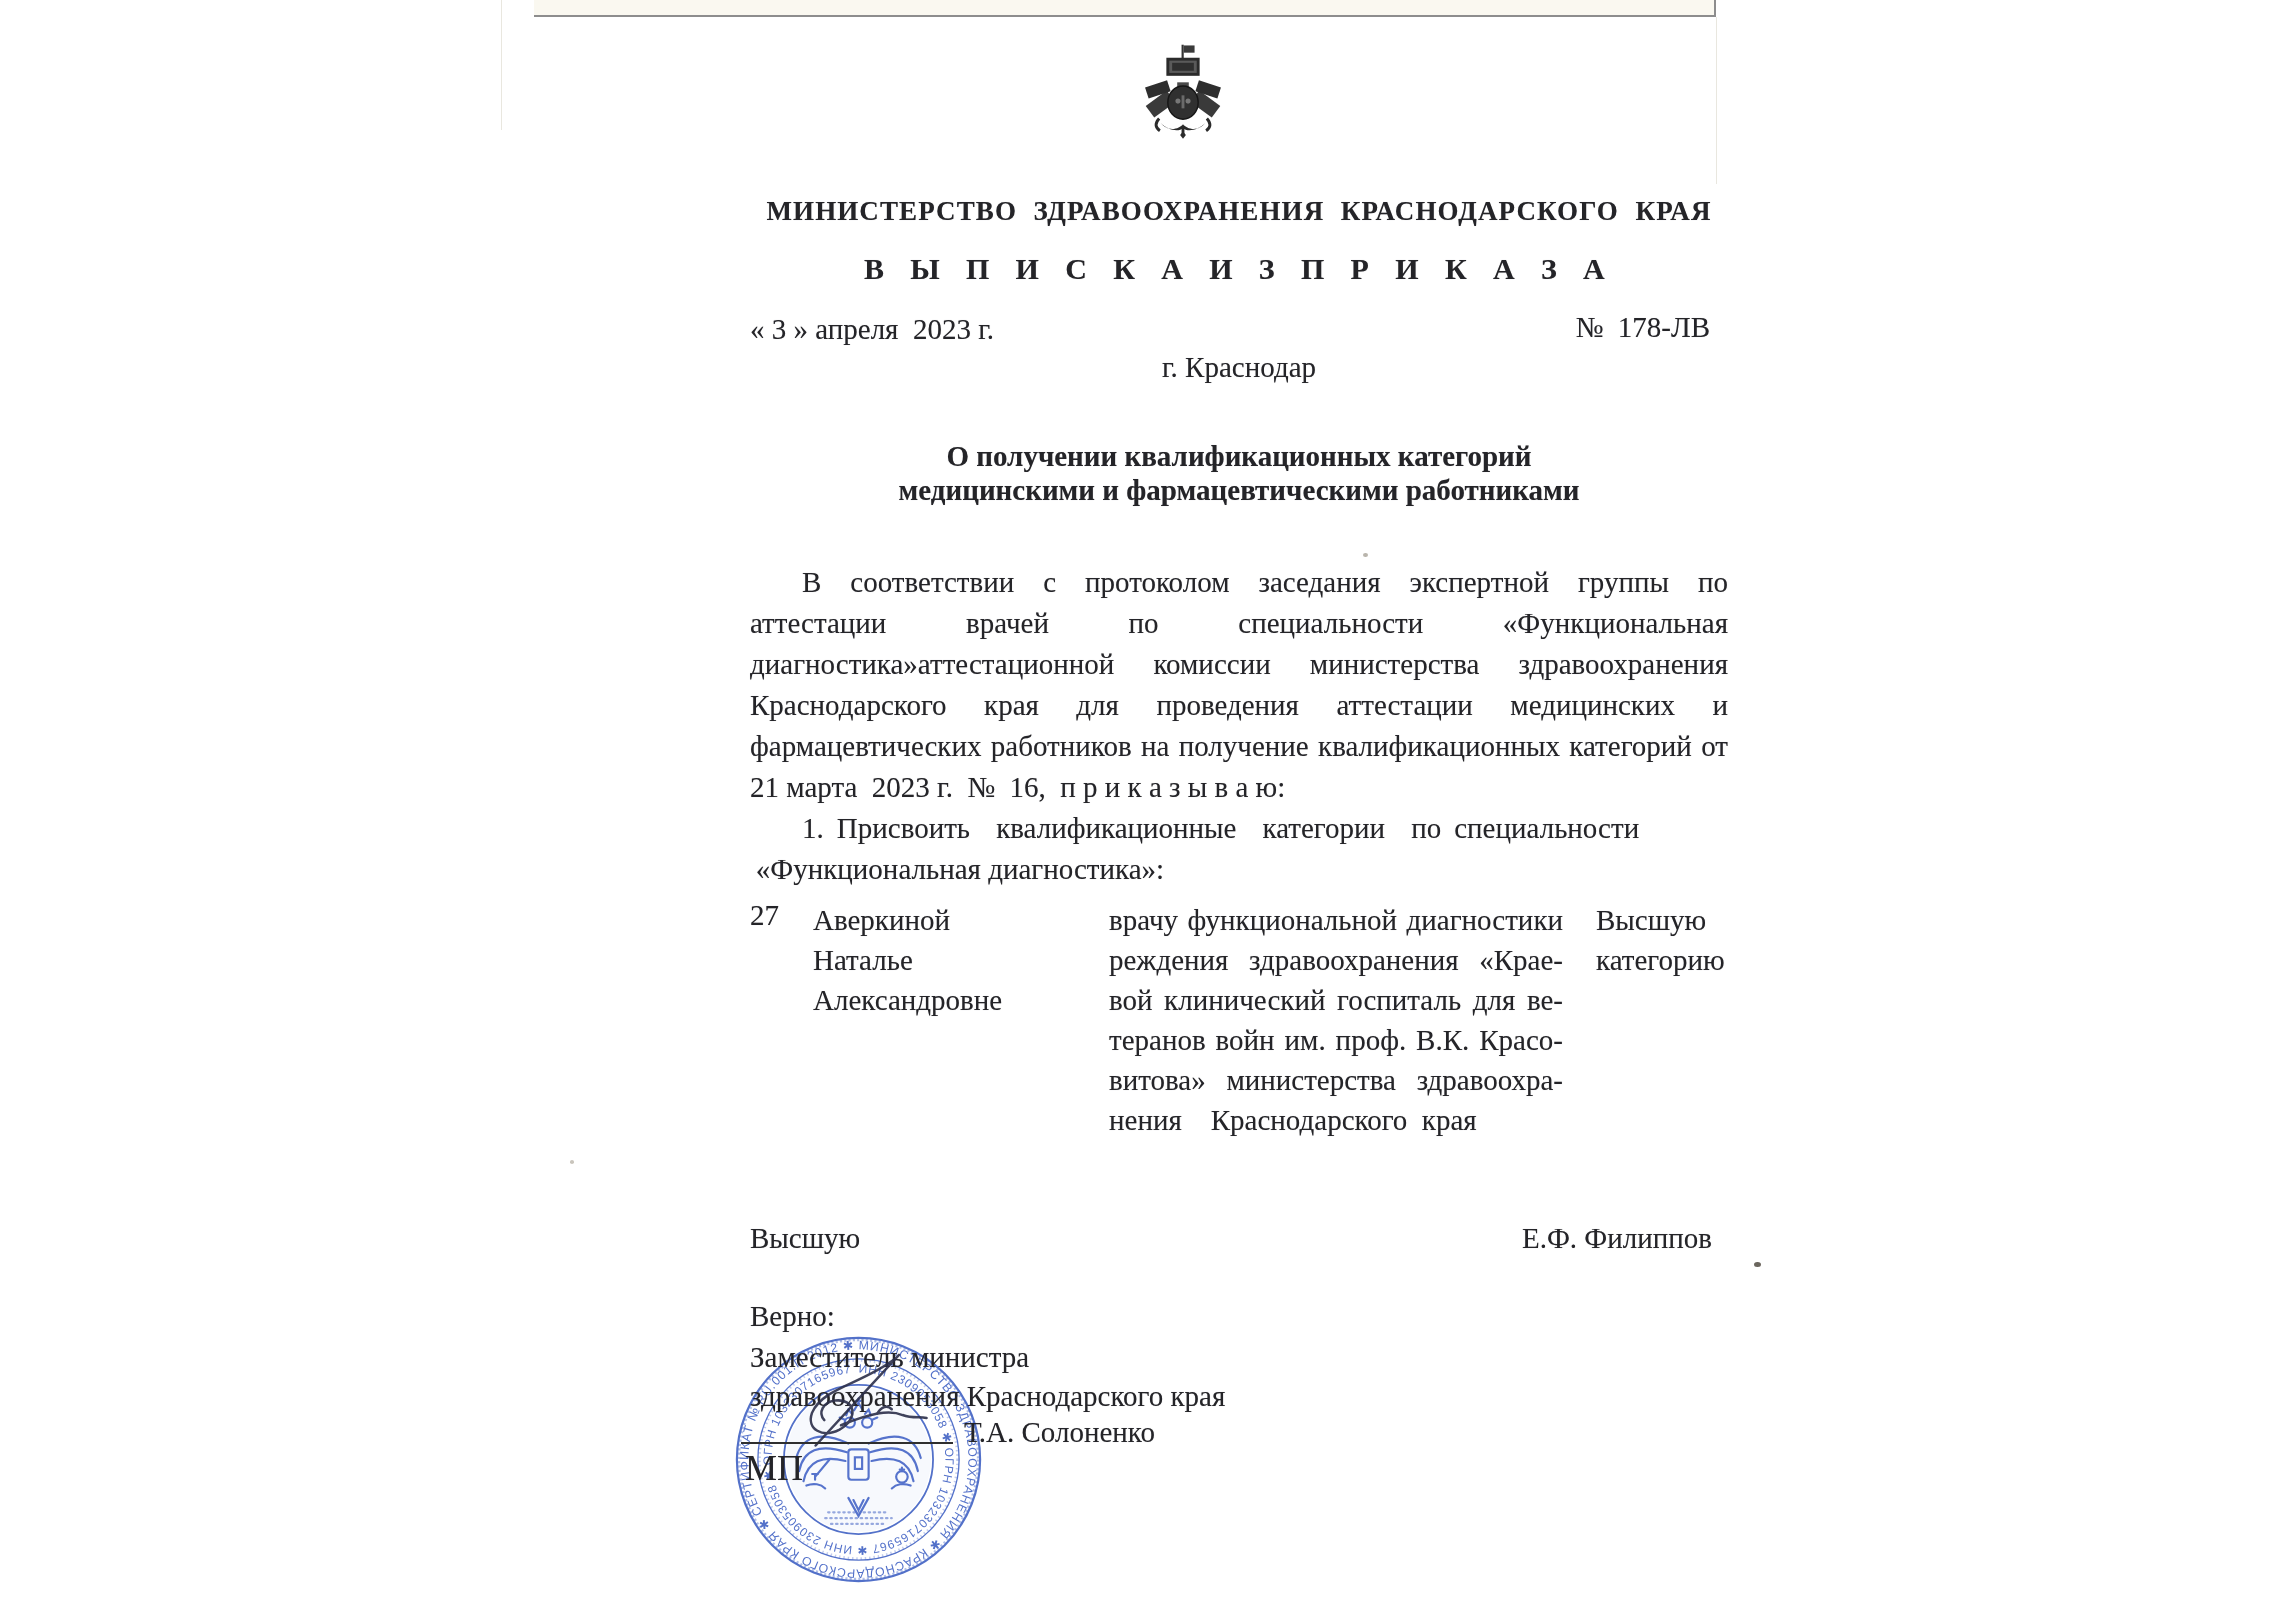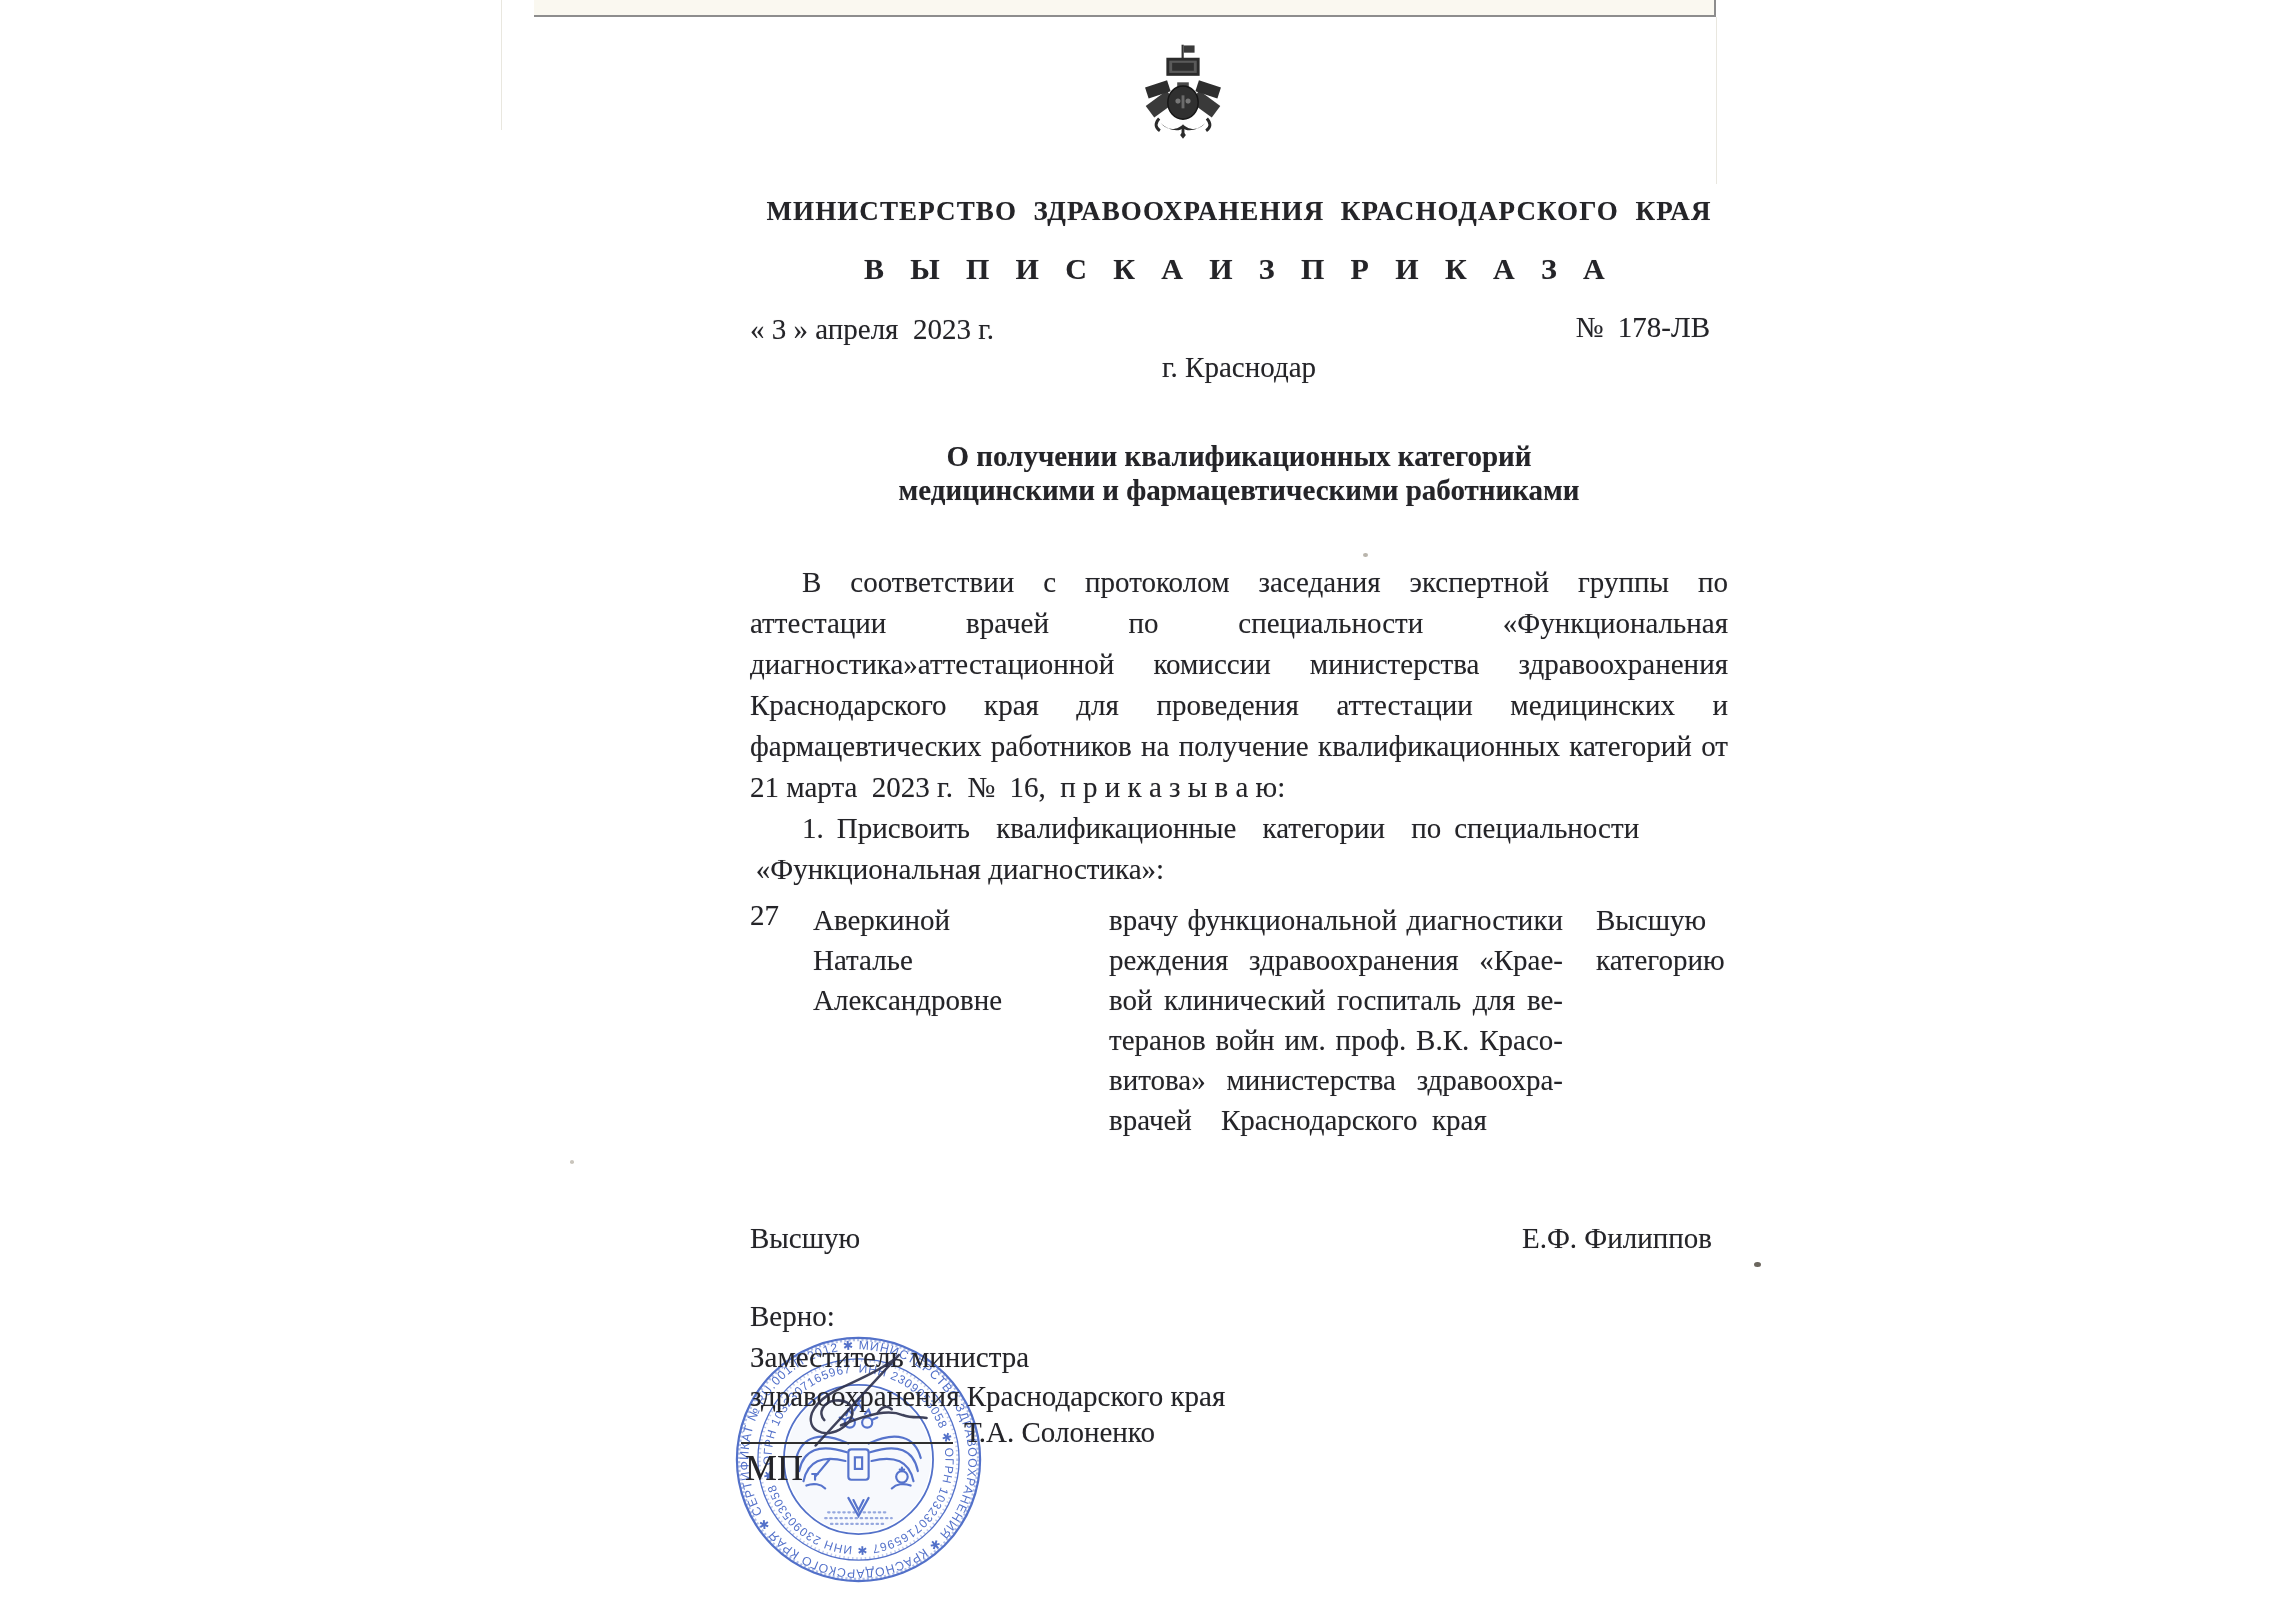--- a/index.html
+++ b/index.html
@@ -99,21 +99,21 @@
       <div>Аверкиной</div>
       <div>Наталье</div>
       <div>Александровне</div>
     </div>
     <div class="t poscol" style="left:1109px;top:900px;width:454px;line-height:40px;">
       <div class="jl">врачу функциональной диагностики</div>
       <div class="jl">реждения здравоохранения «Крае-</div>
       <div class="jl">вой клинический госпиталь для ве-</div>
       <div class="jl">теранов войн им. проф. В.К. Красо-</div>
       <div class="jl">витова» министерства здравоохра-</div>
-      <div class="pre">врачей    Краснодарского  края</div>
+      <div class="pre">нения    Краснодарского  края</div>
     </div>
     <div class="t" style="left:1596px;top:900px;width:134px;line-height:40px;">
       <div>Высшую</div>
       <div>категорию</div>
     </div>
   </div>
 
   <div class="t" style="left:750px;top:1223px;">Высшую</div>
   <div class="t" style="right:572px;top:1223px;">Е.Ф. Филиппов</div>
 

